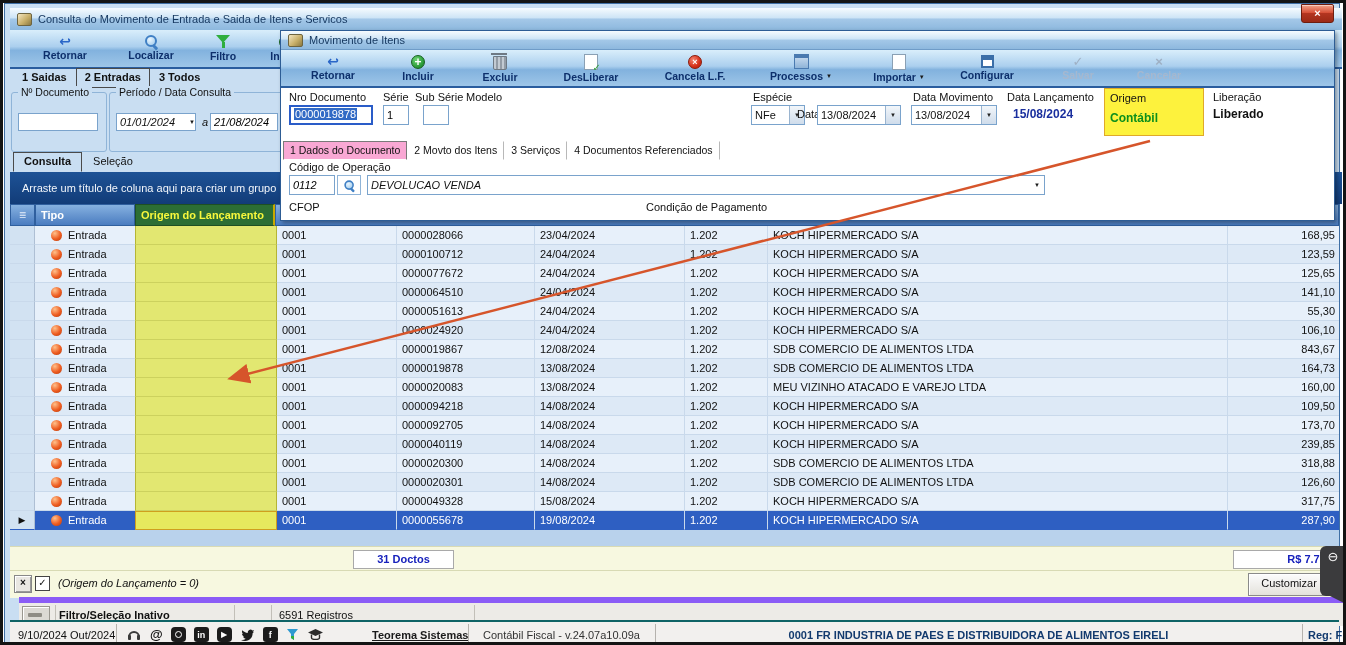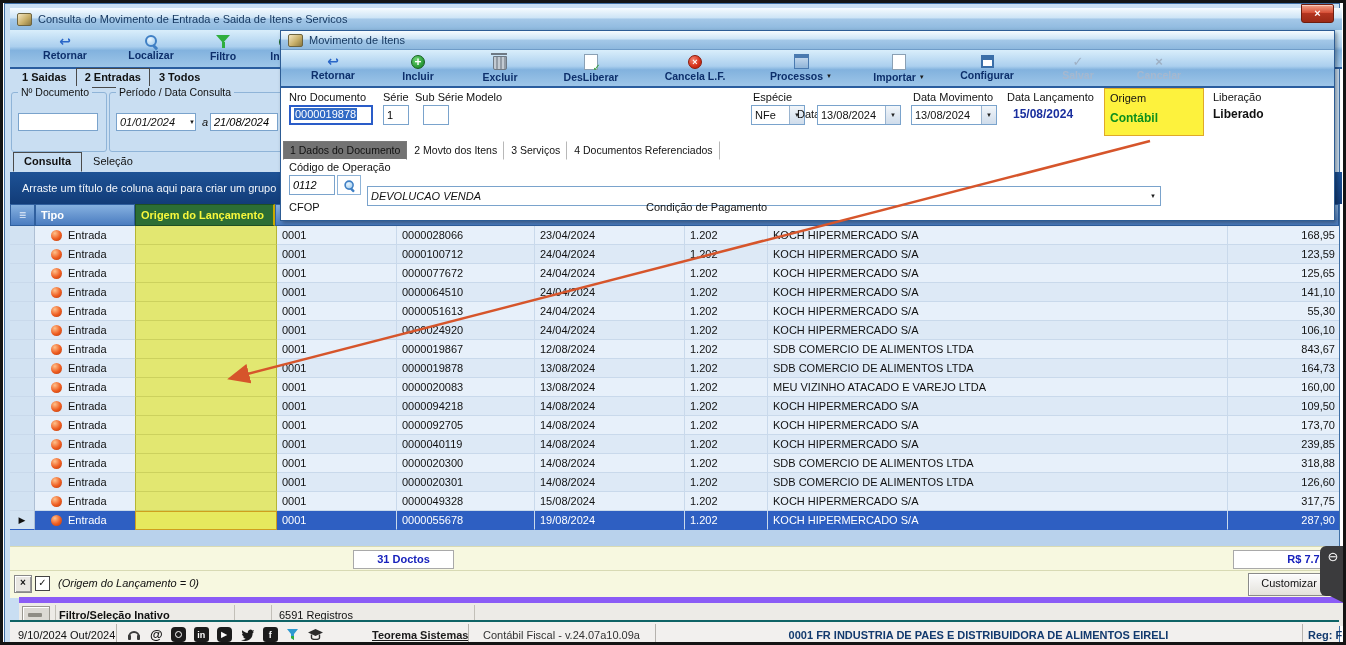--- a/index.html
+++ b/index.html
@@ -160,21 +160,21 @@
   .frow{position:absolute;top:17px;height:20px;}
   .selval{background:#316ac5;color:#fff;padding:0 1px;}
   .nrobox{border:2px solid #2a5cc8;}
   .bluebold{color:#1a2f9e;font-weight:bold;font-size:12px;}
   .greenbold{color:#0c8f1c;font-weight:bold;font-size:12px;}
   .blackbold{color:#111;font-weight:bold;font-size:12px;}
   .origembox{position:absolute;left:823px;top:0;width:100px;height:48px;background:#fdf23d;
       border:1px solid #dfa92a;box-sizing:border-box;padding:3px 0 0 5px;}
   .iw-tabs{position:absolute;left:2px;top:110px;height:19px;display:flex;font-size:10.5px;}
   .iw-tab{padding:2px 6px 3px;border:1px solid transparent;border-right:1px solid #b8b8b8;}
-  .iw-tab.active{border:1px solid #7a7a7a;border-bottom-color:#fff;background:#737373;}
+  .iw-tab.active{border:1px solid #7a7a7a;border-bottom-color:#fff;background:#f9a8d4;}
   .codlbl{position:absolute;left:8px;top:130px;}
   .codrow{position:absolute;left:8px;top:144px;height:20px;}
   .srchbtn{position:absolute;left:48px;top:0;width:24px;height:20px;background:#fff;border:1px solid #8fb4d8;
       box-sizing:border-box;display:flex;align-items:center;justify-content:center;}
   .cfoplbl{position:absolute;left:8px;top:170px;}
   .condlbl{position:absolute;left:365px;top:170px;}
 
   
   .widget{position:absolute;left:1320px;top:546px;width:26px;height:50px;background:#3b3b3d;
       border-radius:6px 0 0 6px;z-index:30;color:#fff;text-align:center;font-size:13px;line-height:22px;}
@@ -640,21 +640,21 @@
     <span class="iw-tab">3 Serviços</span>
     <span class="iw-tab">4 Documentos Referenciados</span>
   </div>
 
   <span class="codlbl">Código de Operação</span>
   <div class="codrow">
     <input class="inp abs" style="left: 0px; top: 0px; width: 46px; height: 20px;" value="0112">
     <span class="srchbtn">
       <span class="i-search" style="transform:scale(.8);"></span>
     </span>
-    <div class="combo abs" style="left:78px;top:11px;width:794px;height:20px;">
+    <div class="combo abs" style="left:78px;top:0;width:678px;height:20px;">
       <span class="cval">DEVOLUCAO VENDA</span>
       <span class="darr" style="margin-right:4px;">▼</span>
     </div>
   </div>
   <span class="cfoplbl">CFOP</span>
   <span class="condlbl">Condição de Pagamento</span>
 </div>
 
 <svg id="arrow" width="1346" height="645" viewBox="0 0 1346 645">
   <defs>

